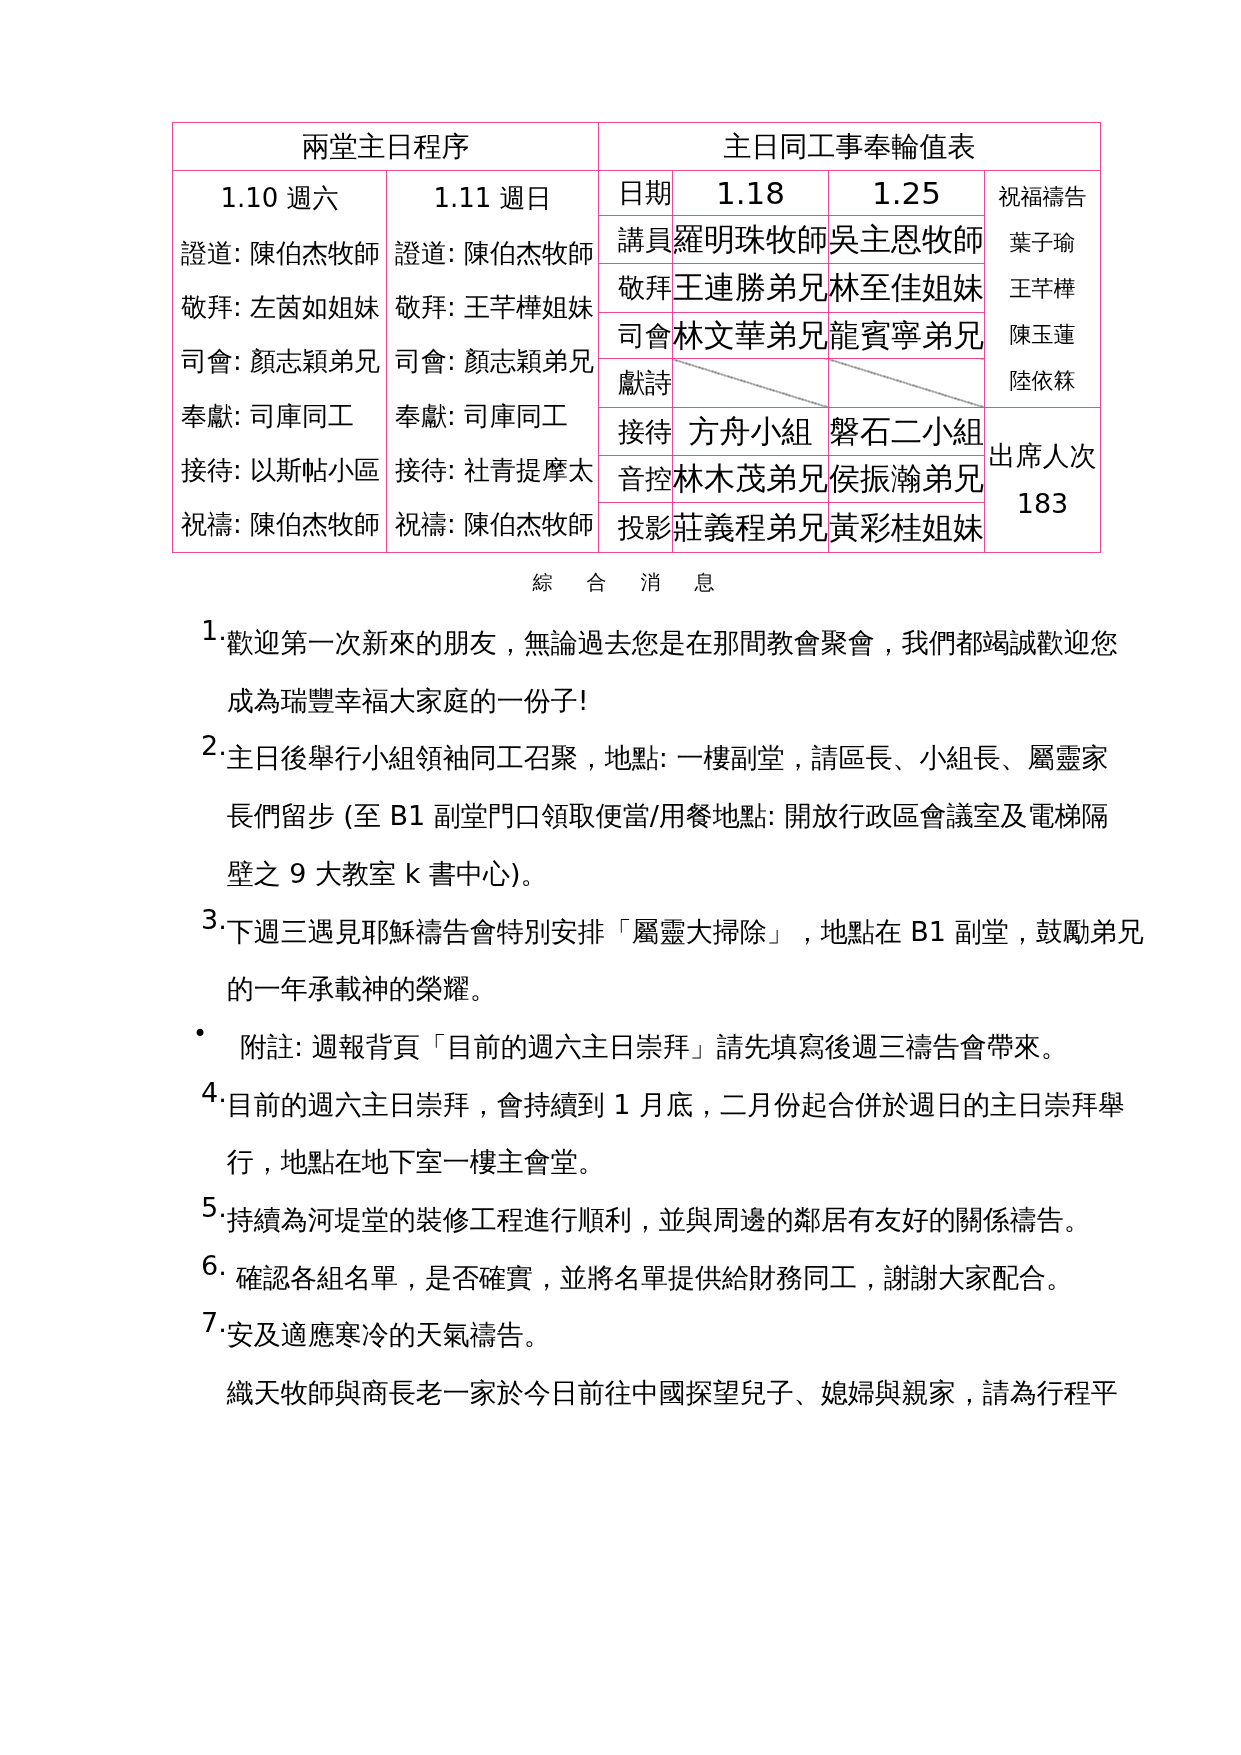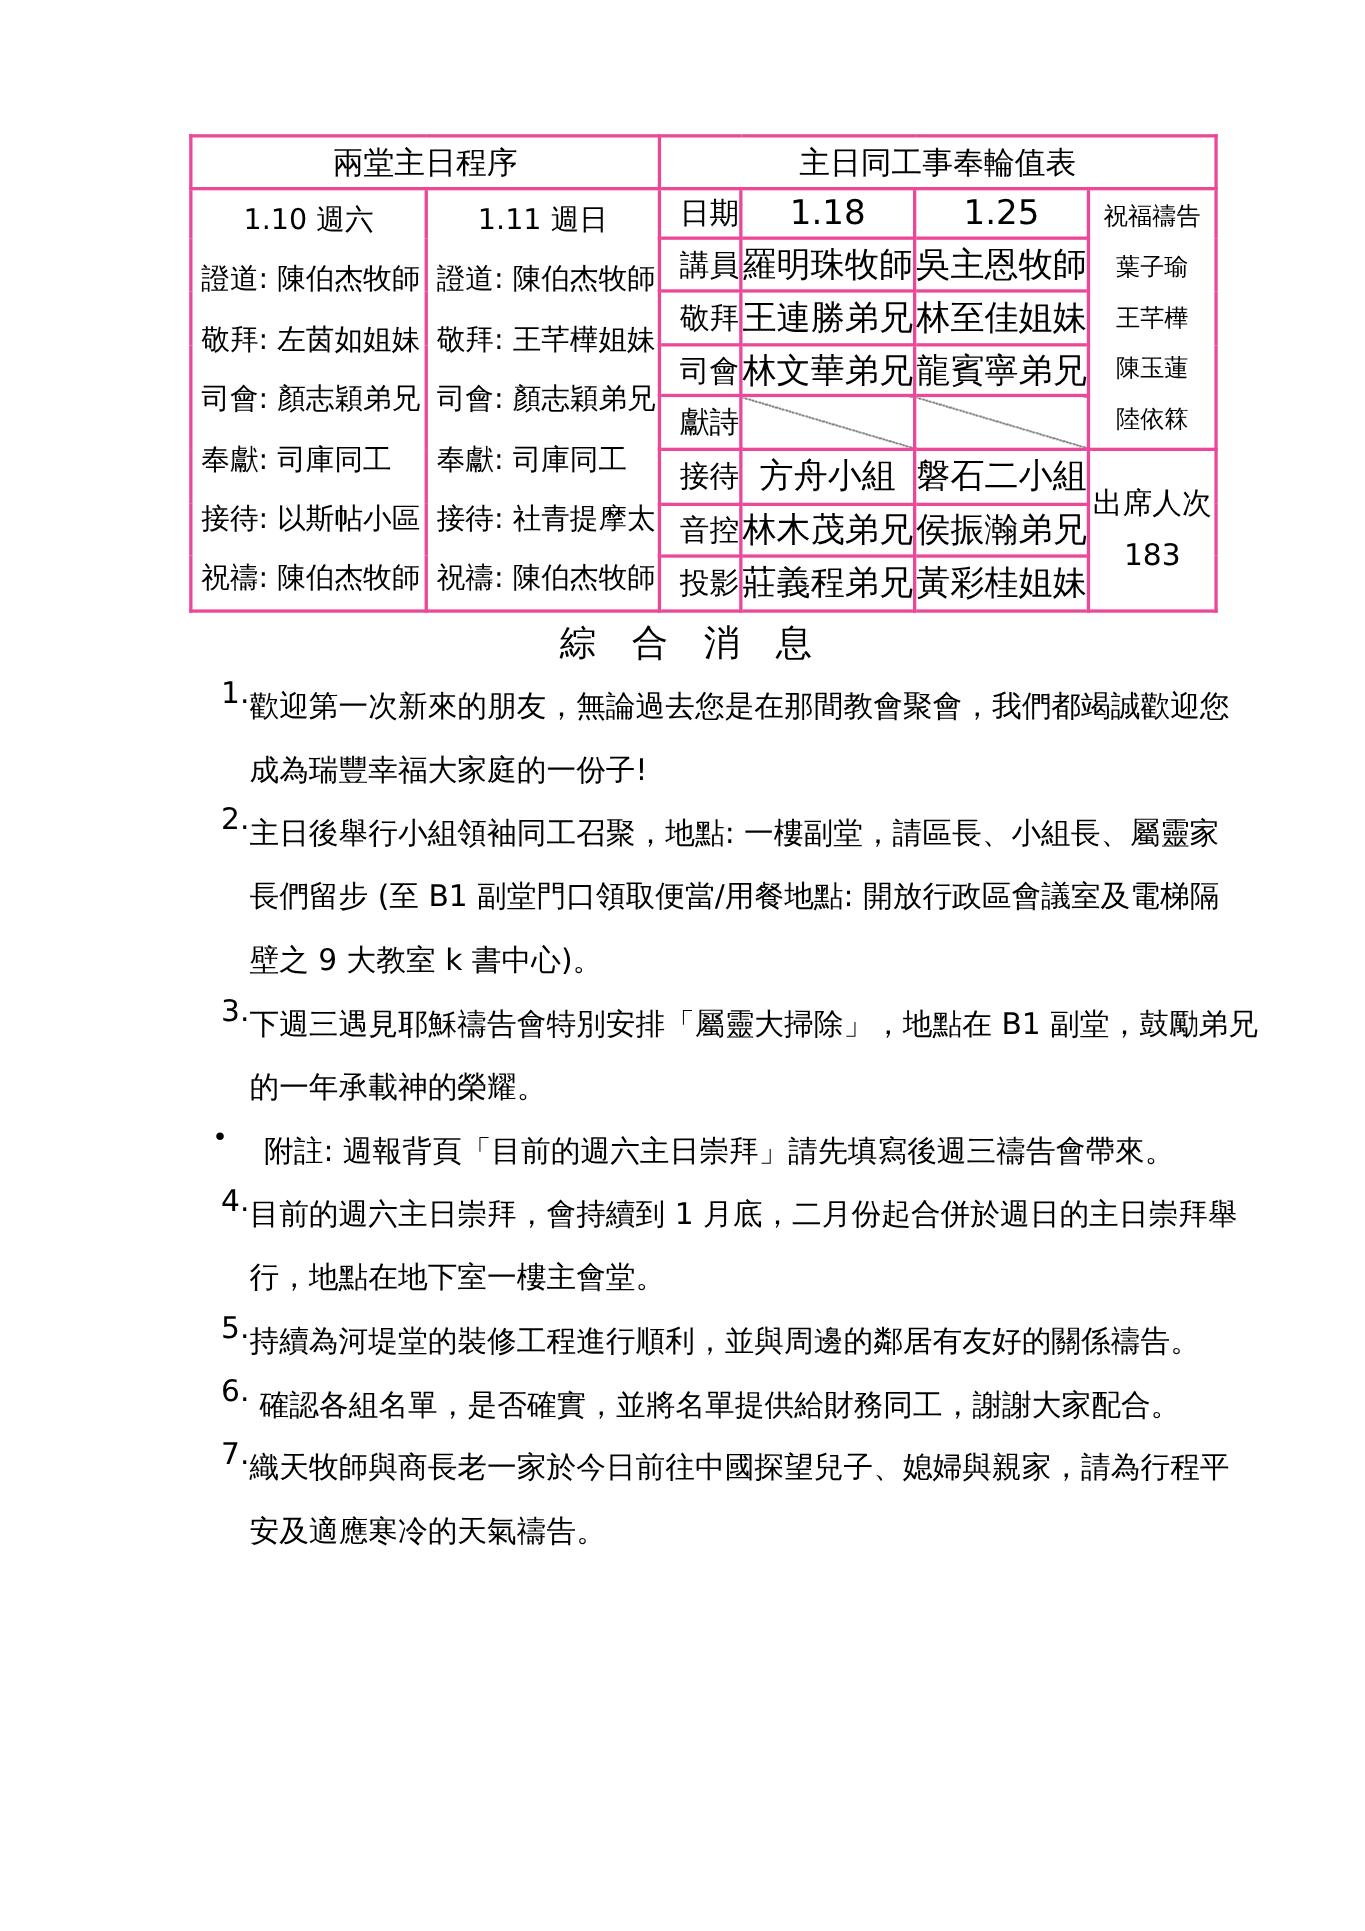--- a/index.html
+++ b/index.html
@@ -9,21 +9,21 @@
     background:#ffffff; color:#000;
     font-family:"DejaVu Sans", sans-serif;
     overflow:hidden;
   }
 
   
   table.sched {
     position:absolute; left:172px; top:122px;
     border-collapse:collapse; table-layout:fixed;
   }
-  table.sched td { border:3px solid #ec4899; padding:0; vertical-align:middle; }
+  table.sched td { border:1px solid #ec4899; padding:0; vertical-align:middle; }
   td.hdr  { text-align:center; font-size:28px; }
   td.lbl  { text-align:right; font-size:27px; white-space:nowrap; }
   td.val  { text-align:center; font-size:31px; white-space:nowrap; }
   td.daycell { vertical-align:top; padding-top:5px; }
   .day-line { height:54.4px; line-height:54.4px; padding-left:8px;
               font-size:26px; white-space:nowrap; }
   .day-date { text-align:center; padding-left:0; }
   td.tallcell { text-align:center; font-size:22px; }
   td.tallcell .tall-line { line-height:46px; white-space:nowrap; }
   td.attcell { text-align:center; font-size:27px; }
@@ -32,21 +32,21 @@
     background:linear-gradient(to top right,
       transparent calc(50% - 0.7px),
       #7f7f7f calc(50% - 0.7px),
       #7f7f7f calc(50% + 0.7px),
       transparent calc(50% + 0.7px));
   }
 
   
   .announcements { position:absolute; left:185px; top:560px; width:888px; }
   .ann-title { height:48px; line-height:48px; text-align:center;
-               font-size:33px; letter-spacing:11px; }
+               font-size:20px; letter-spacing:11px;font-family:Liberation Mono, monospace; }
   .ann-item  { display:flex; }
   .ann-marker { width:55px; padding-left:16px; font-size:27px;
                 line-height:45.7px; white-space:nowrap; }
   .ann-marker.bullet { font-size:24px; padding-left:8px; }
   .ann-lines { flex:1; font-size:27px; line-height:45.7px; }
   .ann-line  { white-space:nowrap;margin-top:12px; }
 </style>
 </head>
 <body>
 
@@ -191,19 +191,19 @@
     <div class="ann-item">
       <div class="ann-marker">6.</div>
       <div class="ann-lines">
         <div class="ann-line">確認各組名單，是否確實，並將名單提供給財務同工，謝謝大家配合。</div>
       </div>
     </div>
 
     <div class="ann-item">
       <div class="ann-marker">7.</div>
       <div class="ann-lines">
+        <div class="ann-line">安及適應寒冷的天氣禱告。</div>
         <div class="ann-line">織天牧師與商長老一家於今日前往中國探望兒子、媳婦與親家，請為行程平</div>
-        <div class="ann-line">安及適應寒冷的天氣禱告。</div>
       </div>
     </div>
   </div>
 
 </div>
 
 </body></html>

